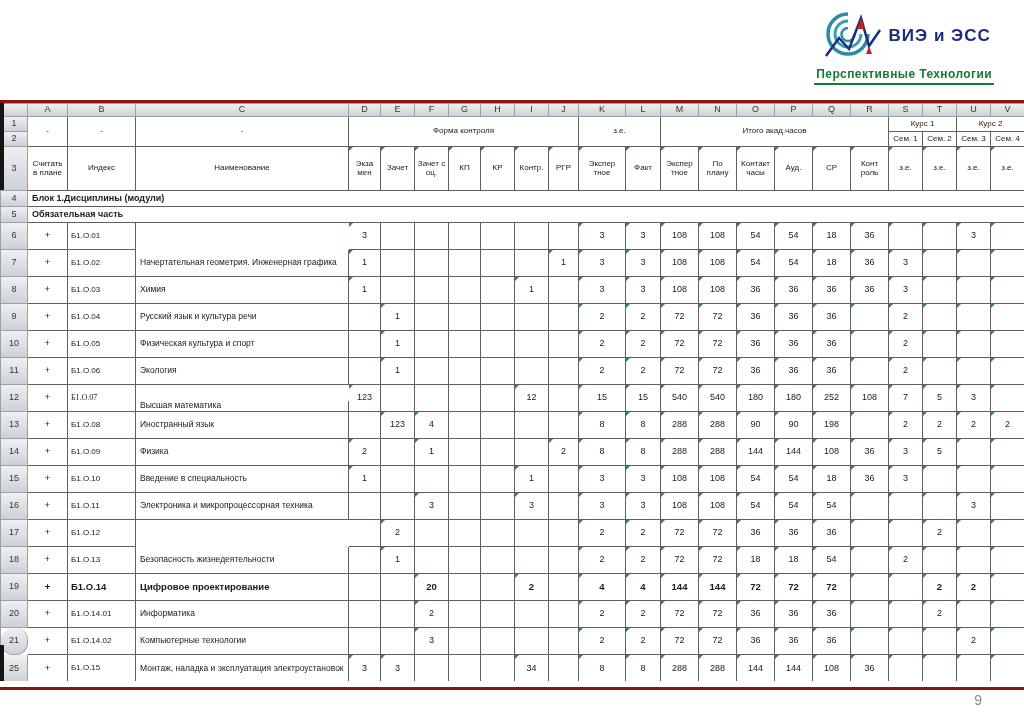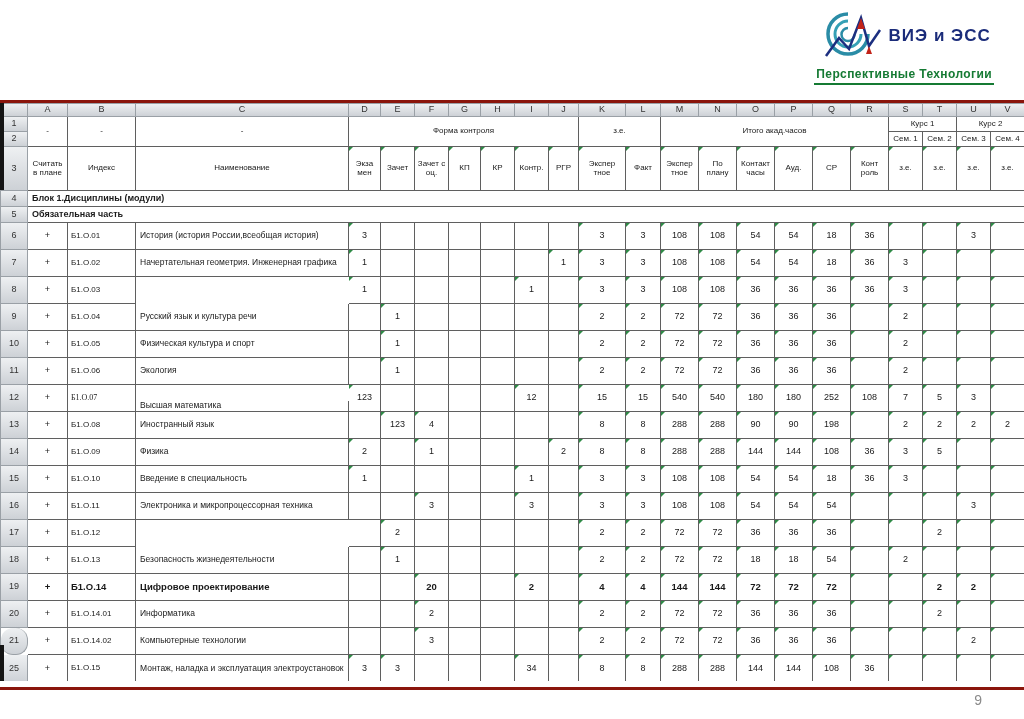--- a/index.html
+++ b/index.html
@@ -144,21 +144,20 @@
       <div class="cell hdr g" style="grid-area: 4 / 19;">Конт
 роль</div>
       <div class="cell hdr g" style="grid-area: 4 / 20;">з.е.</div>
       <div class="cell hdr g" style="grid-area: 4 / 21;">з.е.</div>
       <div class="cell hdr g" style="grid-area: 4 / 22;">з.е.</div>
       <div class="cell hdr g" style="grid-area: 4 / 23;">з.е.</div>
       <div class="cell section" style="grid-area: 5 / 2 / auto / span 22;">Блок 1.Дисциплины (модули)</div>
       <div class="cell section" style="grid-area: 6 / 2 / auto / span 22;">Обязательная часть</div>
       <div class="cell val" style="grid-area: 7 / 2;">+</div>
       <div class="cell idx" style="grid-area: 7 / 3;">Б1.О.01</div>
-      <div class="cell name" style="grid-area: 7 / 4;">История (история России,всеобщая история)</div>
       <div class="cell val g" style="grid-area: 7 / 5;">3</div>
       <div class="cell val" style="grid-area: 7 / 6;"></div>
       <div class="cell val" style="grid-area: 7 / 7;"></div>
       <div class="cell val" style="grid-area: 7 / 8;"></div>
       <div class="cell val" style="grid-area: 7 / 9;"></div>
       <div class="cell val" style="grid-area: 7 / 10;"></div>
       <div class="cell val" style="grid-area: 7 / 11;"></div>
       <div class="cell val g" style="grid-area: 7 / 12;">3</div>
       <div class="cell val g" style="grid-area: 7 / 13;">3</div>
       <div class="cell val g" style="grid-area: 7 / 14;">108</div>
@@ -188,20 +187,21 @@
       <div class="cell val g" style="grid-area: 8 / 16;">54</div>
       <div class="cell val g" style="grid-area: 8 / 17;">54</div>
       <div class="cell val g" style="grid-area: 8 / 18;">18</div>
       <div class="cell val g" style="grid-area: 8 / 19;">36</div>
       <div class="cell val g" style="grid-area: 8 / 20;">3</div>
       <div class="cell val g" style="grid-area: 8 / 21;"></div>
       <div class="cell val g" style="grid-area: 8 / 22;"></div>
       <div class="cell val g" style="grid-area: 8 / 23;"></div>
       <div class="cell val" style="grid-area: 9 / 2;">+</div>
       <div class="cell idx" style="grid-area: 9 / 3;">Б1.О.03</div>
+      <div class="cell name" style="grid-area: 9 / 4;">Химия</div>
       <div class="cell val g" style="grid-area: 9 / 5;">1</div>
       <div class="cell val" style="grid-area: 9 / 6;"></div>
       <div class="cell val" style="grid-area: 9 / 7;"></div>
       <div class="cell val" style="grid-area: 9 / 8;"></div>
       <div class="cell val" style="grid-area: 9 / 9;"></div>
       <div class="cell val g" style="grid-area: 9 / 10;">1</div>
       <div class="cell val" style="grid-area: 9 / 11;"></div>
       <div class="cell val g" style="grid-area: 9 / 12;">3</div>
       <div class="cell val g" style="grid-area: 9 / 13;">3</div>
       <div class="cell val g" style="grid-area: 9 / 14;">108</div>

